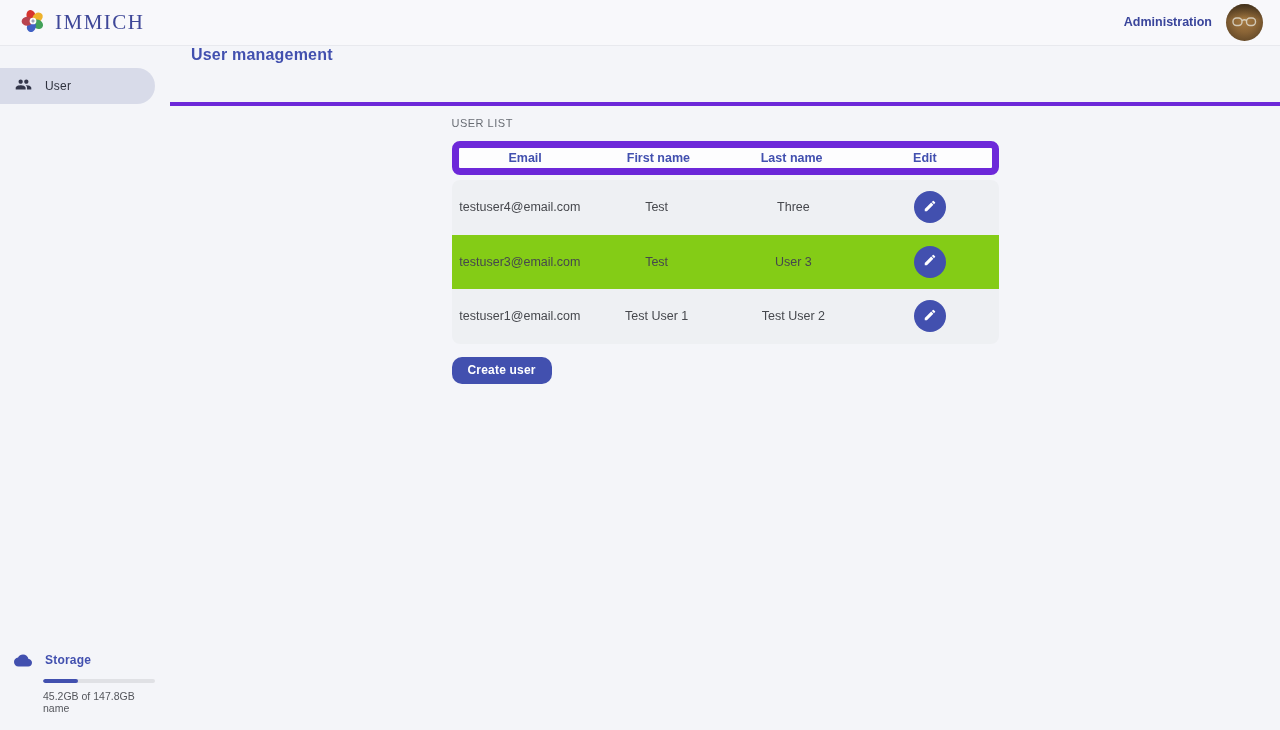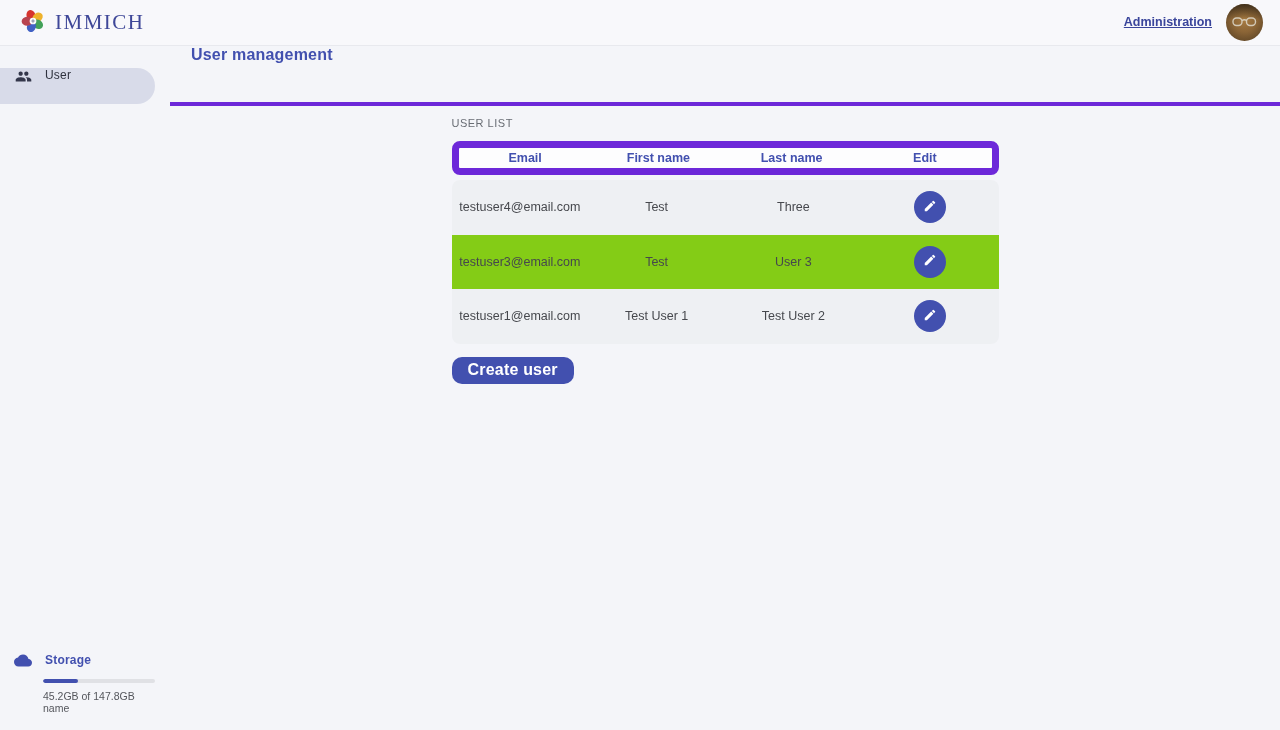--- a/index.html
+++ b/index.html
@@ -25,39 +25,39 @@
   .search-box {
     position:absolute; left:180px; top:4px; width:480px; height:37px;
     background:#e3e4e7; border:none; border-radius:8px;
     padding:0 24px; font-size:12px; letter-spacing:.3px; color:#555;
     font-family:"Liberation Sans", sans-serif; outline:none;
   }
   .search-box::placeholder { color:#989aa0; }
   .admin-link {
     position:absolute; right:68px; top:15px;
     font-size:12.5px; font-weight:bold; color:#3a459b;
-    text-decoration:underline; cursor:pointer;
+    cursor:pointer;
   }
   .avatar {
     position:absolute; right:17px; top:4px; width:37px; height:37px;
     border-radius:50%; overflow:hidden; cursor:pointer;
     background:radial-gradient(circle at 50% 42%, #a97c42, #8a6436 45%, #5e4526 85%);
   }
   .avatar::before {
     content:""; position:absolute; inset:0;
     background:linear-gradient(180deg, rgba(35,27,16,.7), rgba(35,27,16,0) 42%);
   }
   .avatar svg { position:absolute; left:6px; top:13px; }
 
   
   .sidebar { position:absolute; top:46px; left:0; width:170px; height:684px; }
   .nav-item {
     margin-top:22px; width:155px; height:36px;
     background:#d8dbe9; border-radius:0 18px 18px 0;
-    display:flex; align-items:flex-start; gap:13px; padding-left:15px; cursor:pointer;
+    display:flex; align-items:center; gap:13px; padding-left:15px; cursor:pointer;
   }
   .nav-item .label { font-size:12px; color:#2f323e; font-weight:500; letter-spacing:.2px; }
 
   .sidebar-bottom { position:absolute; left:0; bottom:0; width:170px; padding:0 15px 16px 14px; }
   .section-row { display:flex; align-items:flex-start; gap:13px; }
   .section-title { font-size:12px; font-weight:bold; color:#4250af; letter-spacing:.2px; }
   .progress-track {
     margin:8px 0 0 29px; width:112px; height:4px;
     background:#e0e1e5; border-radius:2px; overflow:hidden;
   }
@@ -105,21 +105,21 @@
   .table-row .cell { text-align:center; font-size:12.5px; color:#46484d; }
   .edit-btn {
     width:32px; height:32px; border-radius:50%; border:none;
     background:#4250af; margin:0 auto; display:flex;
     align-items:center; justify-content:center; cursor:pointer;
   }
 
   .create-btn {
     margin-top:13px; height:27px; padding:0 16px;
     background:#4250af; color:#fff; border:none; border-radius:10px;
-    font-size:16px; font-weight:bold; letter-spacing:.2px; cursor:pointer;
+    font-size:12px; font-weight:bold; letter-spacing:.2px; cursor:pointer;
     font-family:"Liberation Sans", sans-serif;
   }
 </style>
 </head>
 <body>
 
 <div class="app-header">
   <div class="logo-wrap">
     <span>
       <svg width="26" height="26" viewBox="0 0 24 24">

